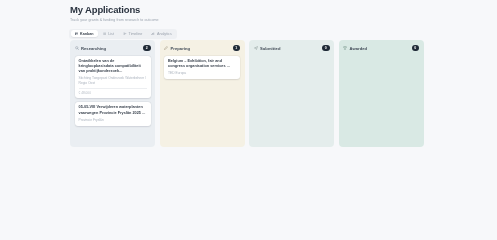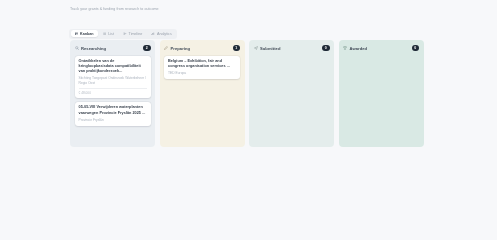--- a/index.html
+++ b/index.html
@@ -100,20 +100,21 @@
     height: 0.4px; background: #eceef1;
   }
   .card-meta { font-size: 3.2px; color: #b3bac3; line-height: 4px; }
 </style>
 </head>
 <body>
 
 <div id="app">
 
   <div class="header">
+    <div class="page-title">My Applications</div>
     <div class="page-subtitle">Track your grants &amp; funding from research to outcome</div>
   </div>
 
   <div class="tabbar">
 
     <div class="tab active">
       <span class="tab-ico">
         <svg viewBox="0 0 16 16">
             <rect x="1" y="2" width="4" height="12" rx="1" fill="#4b5563"></rect>
             <rect x="6.5" y="2" width="4" height="8" rx="1" fill="#4b5563"></rect>

